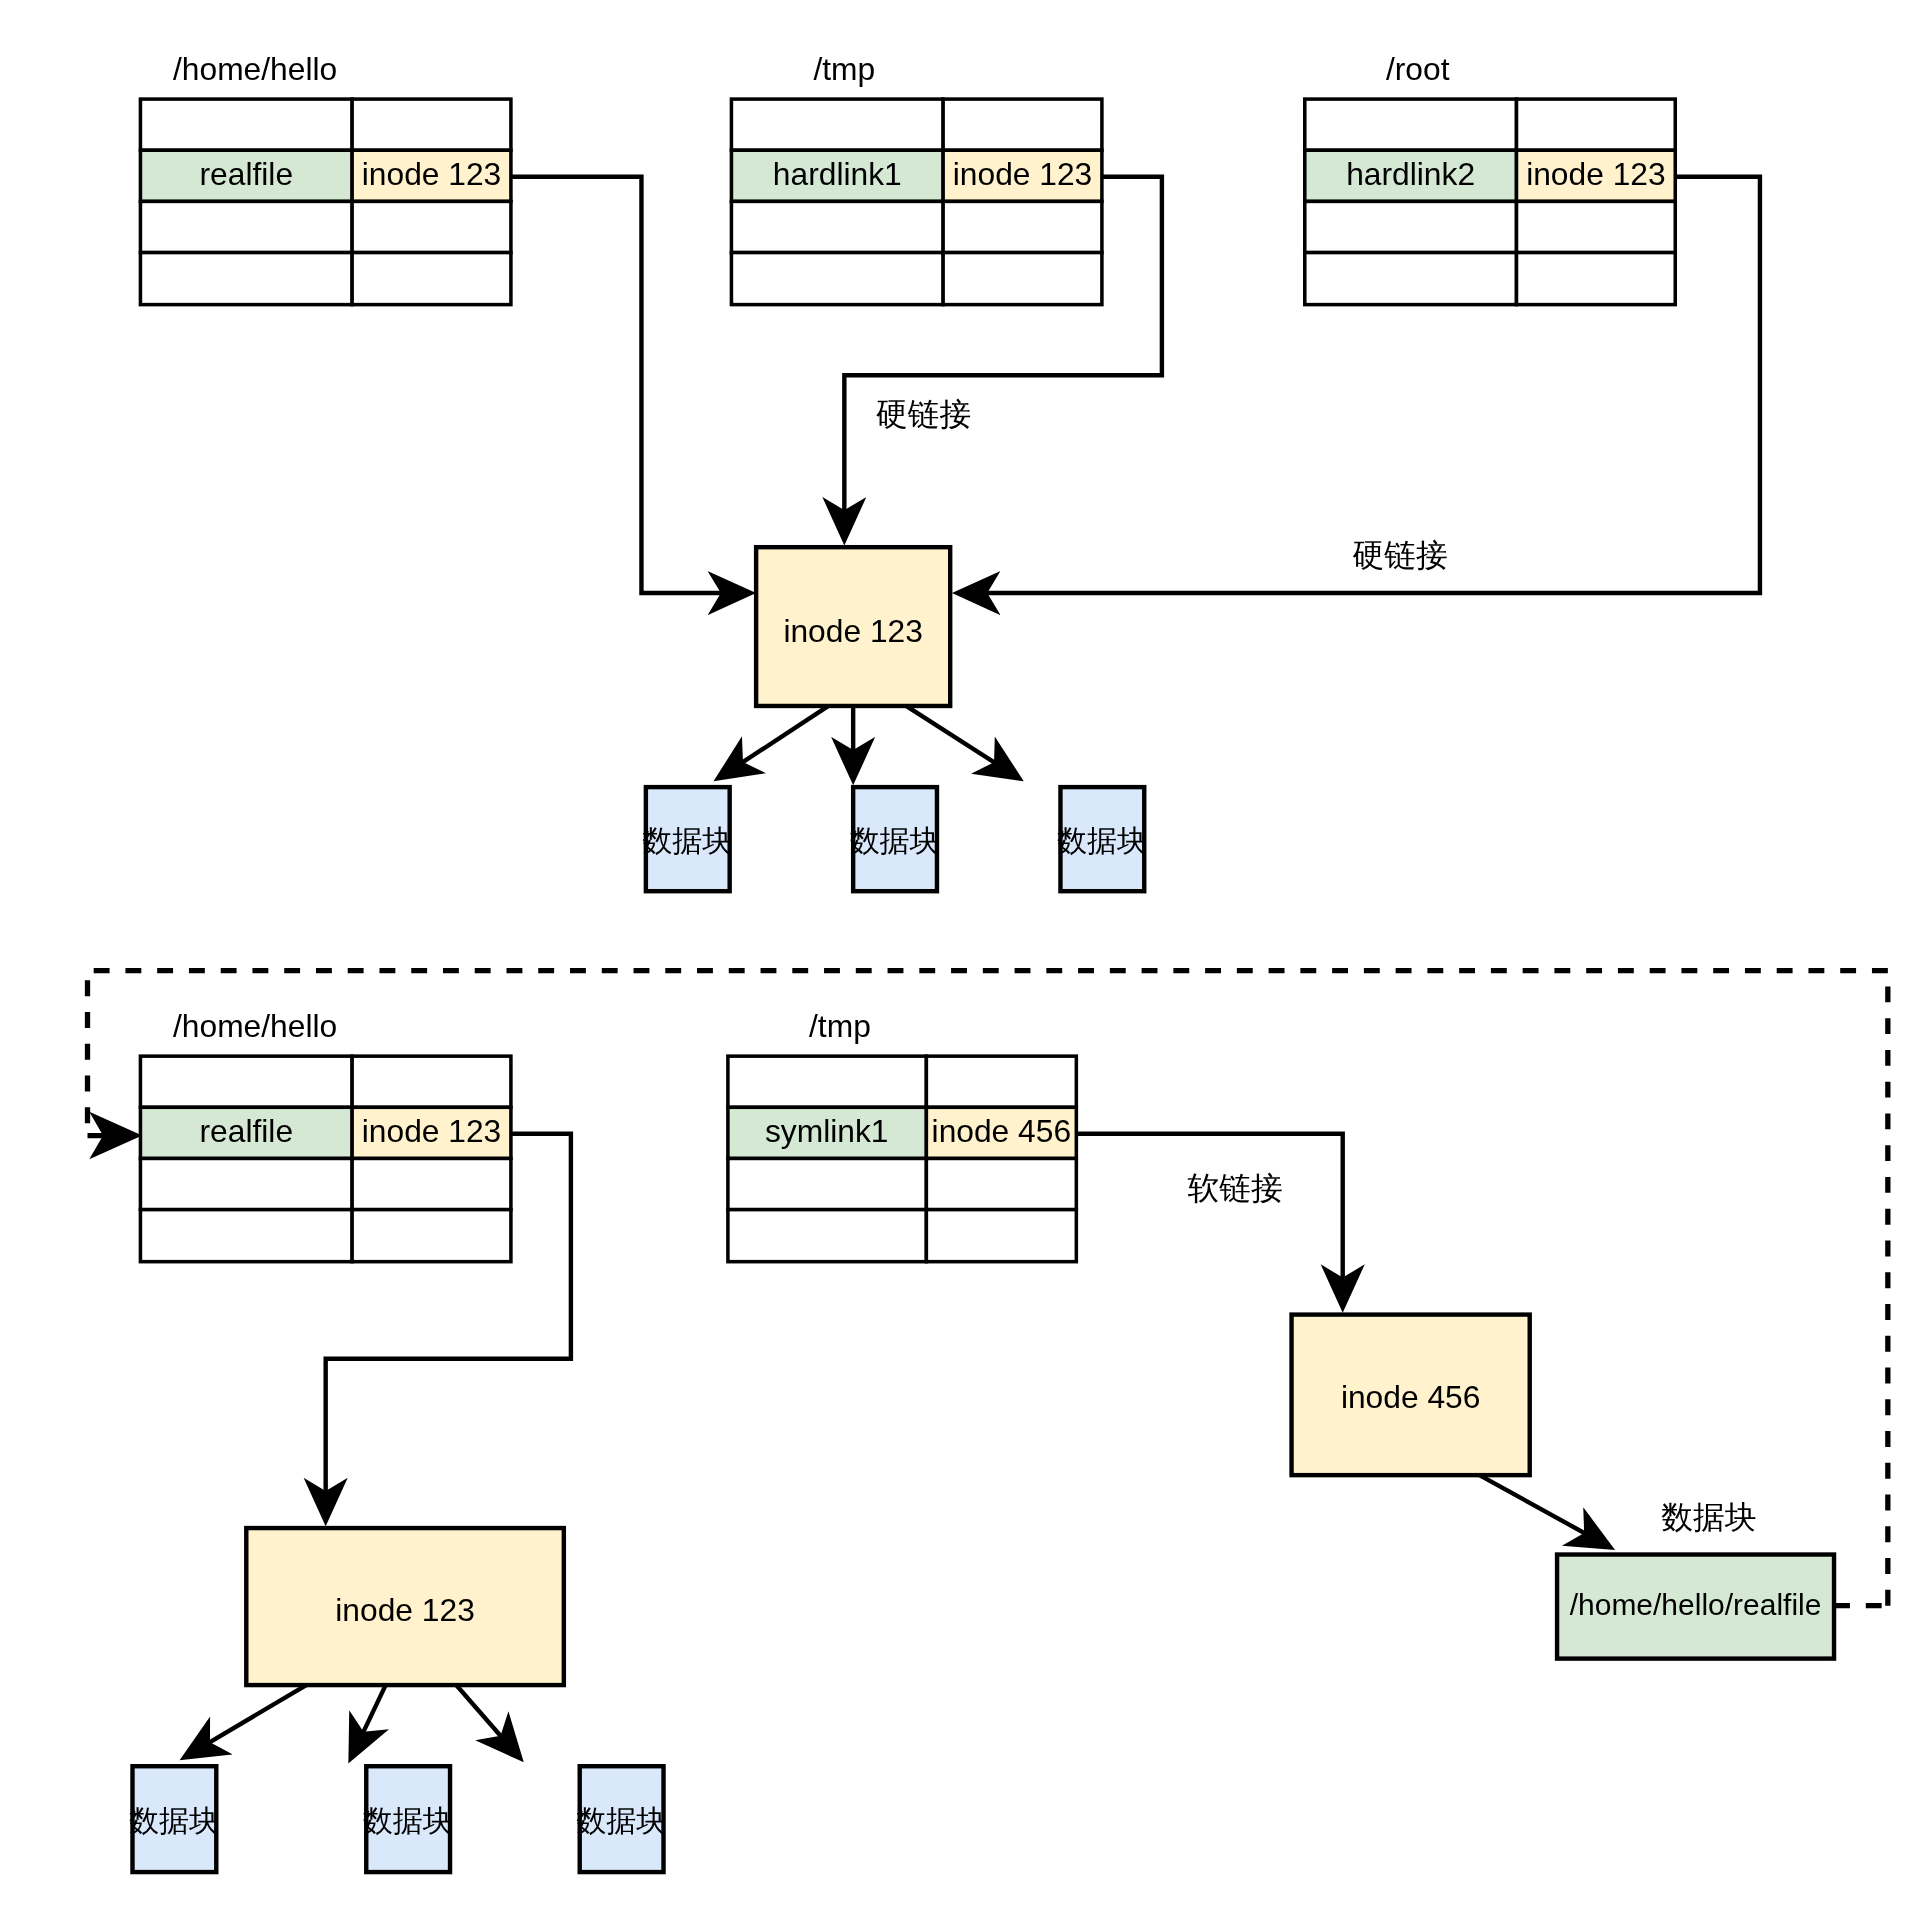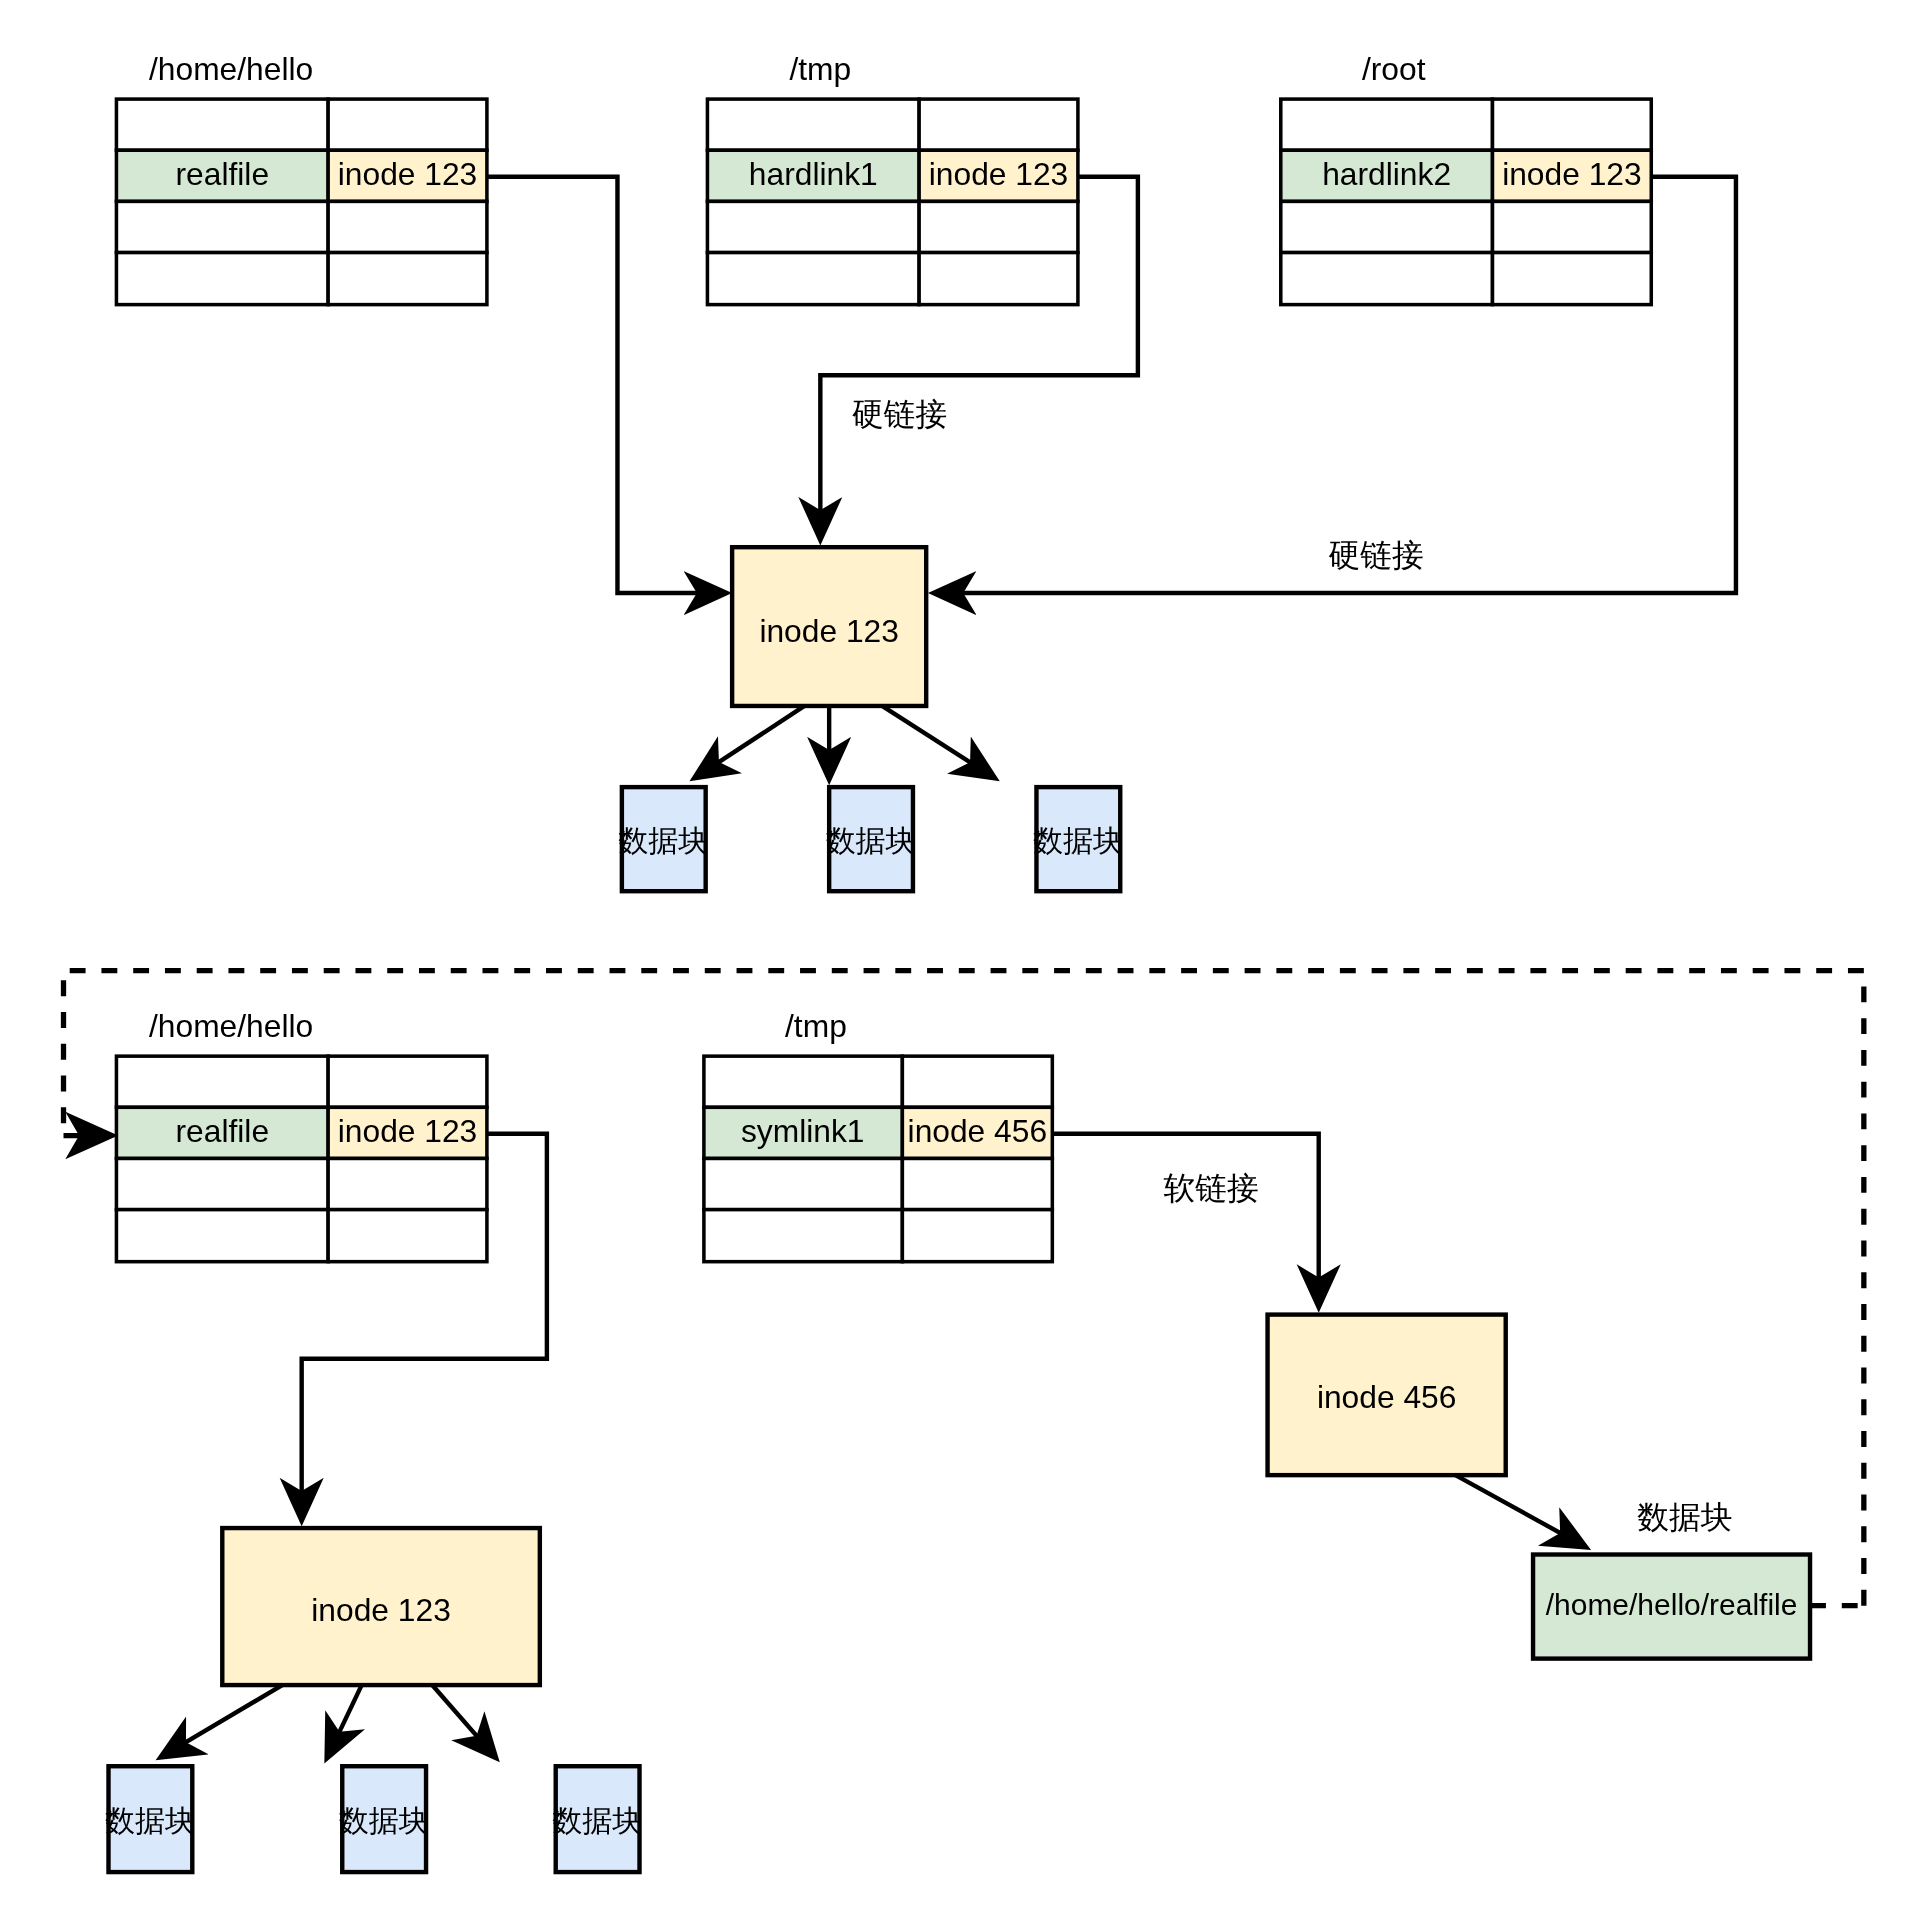--- a/index.html
+++ b/index.html
@@ -11,20 +11,21 @@
     width: 1930px;
     height: 1920px;
     font-family: "Liberation Sans", "DejaVu Sans", sans-serif;
     color: #000000;
     overflow: hidden;
   }
   #diagram-root {
     position: relative;
     width: 1778px;
     height: 1920px;
+    margin-left: 24px;
   }
   svg.diagram-canvas {
     position: absolute;
     top: 0;
     left: 0;
     width: 1930px;
     height: 1920px;
   }
   .dir-label {
     font-size: 36px;

